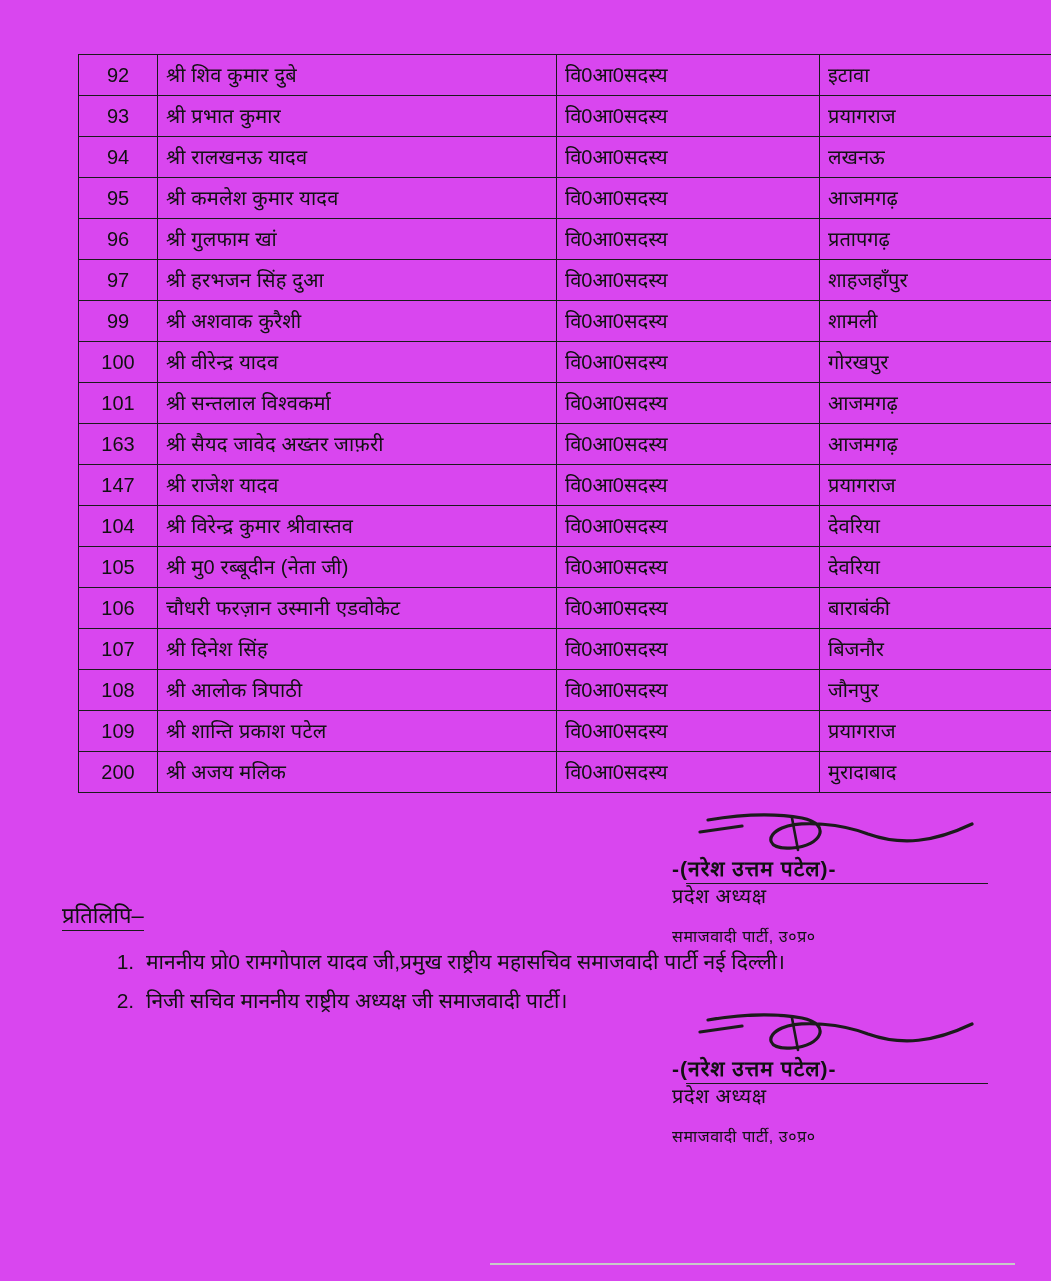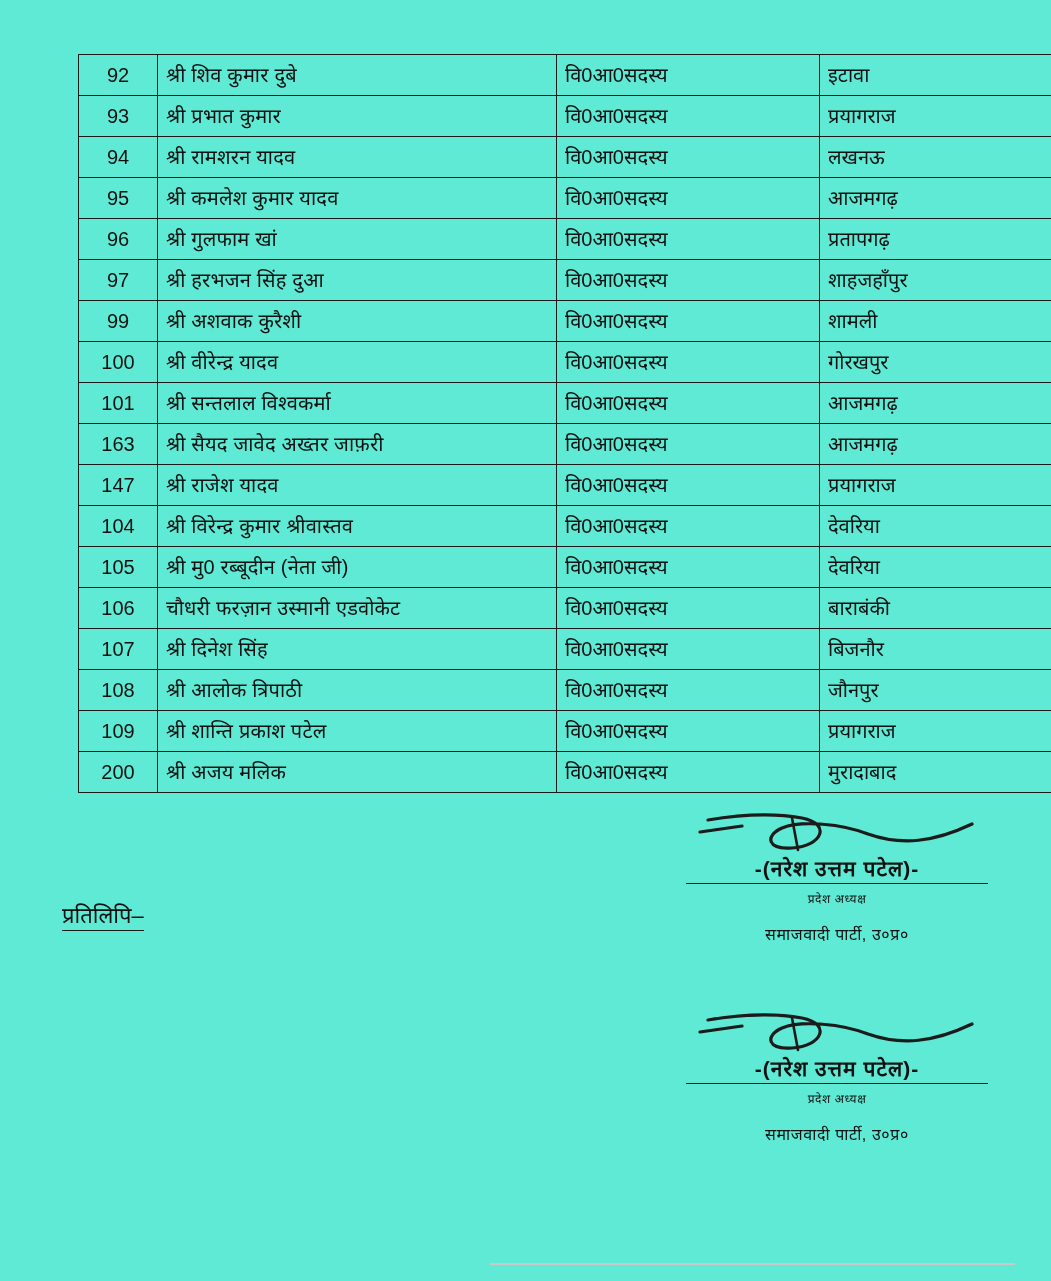--- a/index.html
+++ b/index.html
@@ -12,21 +12,21 @@
     height: 1281px;
     position: relative;
     font-family: "Liberation Sans", sans-serif;
     color: #111;
     overflow: hidden;
   }
 
   .page {
     position: absolute;
     inset: 0;
-    background: #5eead4;
+    background: #d946ef;
   }
 
   
   .table-wrap {
     position: absolute;
     left: 78px;
     top: 54px;
     width: 916px;
   }
   table.members {
@@ -61,21 +61,20 @@
     margin-top: 8px;
   }
   td.col-dist {
     width: 226px;
     padding-left: 12px;
   }
 
   
   .sign-block {
     position: absolute;
-    text-align: center;
     width: 330px;
   }
   .sign-block.first { left: 672px; top: 806px; }
   .sign-block.second { left: 672px; top: 1006px; }
 
   .sign-scribble {
     height: 52px;
     position: relative;
   }
   .sign-scribble svg {
@@ -93,22 +92,22 @@
   .sign-name::after {
     content: "";
     position: absolute;
     left: 14px;
     right: 14px;
     bottom: -2px;
     height: 1.4px;
     background: #1b1b1b;
   }
   .sign-role {
-    font-size: 12px;
-    margin-top: 8px;
+    font-size: 20px;
+    margin-top: 0;
     letter-spacing: 0.6px;
   }
   .sign-org {
     font-size: 16px;
     margin-top: 16px;
     letter-spacing: 0.6px;
   }
 
   
   .copy-section {
@@ -159,21 +158,21 @@
           <td class="col-dist">इटावा</td>
         </tr>
         <tr>
           <td class="col-sn">93</td>
           <td class="col-name">श्री प्रभात कुमार</td>
           <td class="col-post">वि0आ0सदस्य</td>
           <td class="col-dist">प्रयागराज</td>
         </tr>
         <tr>
           <td class="col-sn">94</td>
-          <td class="col-name">श्री रामशरन यादव</td>
+          <td class="col-name">श्री रालखनऊ यादव</td>
           <td class="col-post">वि0आ0सदस्य</td>
           <td class="col-dist">लखनऊ</td>
         </tr>
         <tr>
           <td class="col-sn">95</td>
           <td class="col-name">श्री कमलेश कुमार यादव</td>
           <td class="col-post">वि0आ0सदस्य</td>
           <td class="col-dist">आजमगढ़</td>
         </tr>
         <tr>
@@ -272,20 +271,24 @@
         <path d="M120 12 L126 44" fill="none" stroke="#1b1b1b" stroke-width="2.6" stroke-linecap="round"></path>
       </svg>
     </div>
     <div class="sign-name">-(नरेश उत्तम पटेल)-</div>
     <div class="sign-role">प्रदेश अध्यक्ष</div>
     <div class="sign-org">समाजवादी पार्टी, उ०प्र०</div>
   </div>
 
   <div class="copy-section">
     <div class="copy-heading">प्रतिलिपि–</div>
+    <ol class="copy-list">
+      <li>माननीय प्रो0 रामगोपाल यादव जी,प्रमुख राष्ट्रीय महासचिव समाजवादी पार्टी नई दिल्ली।</li>
+      <li>निजी सचिव माननीय राष्ट्रीय अध्यक्ष जी समाजवादी पार्टी।</li>
+    </ol>
   </div>
 
   <div class="sign-block second">
     <div class="sign-scribble">
       <svg width="330" height="52" viewBox="0 0 330 52">
         <path d="M28 26 L70 20 M36 14 C60 10 96 6 130 12 C160 18 150 40 120 42 C96 44 92 30 110 22 C130 14 170 18 196 28 C230 40 262 36 300 18" fill="none" stroke="#1b1b1b" stroke-width="3.2" stroke-linecap="round"></path>
         <path d="M120 12 L126 44" fill="none" stroke="#1b1b1b" stroke-width="2.6" stroke-linecap="round"></path>
       </svg>
     </div>
     <div class="sign-name">-(नरेश उत्तम पटेल)-</div>

